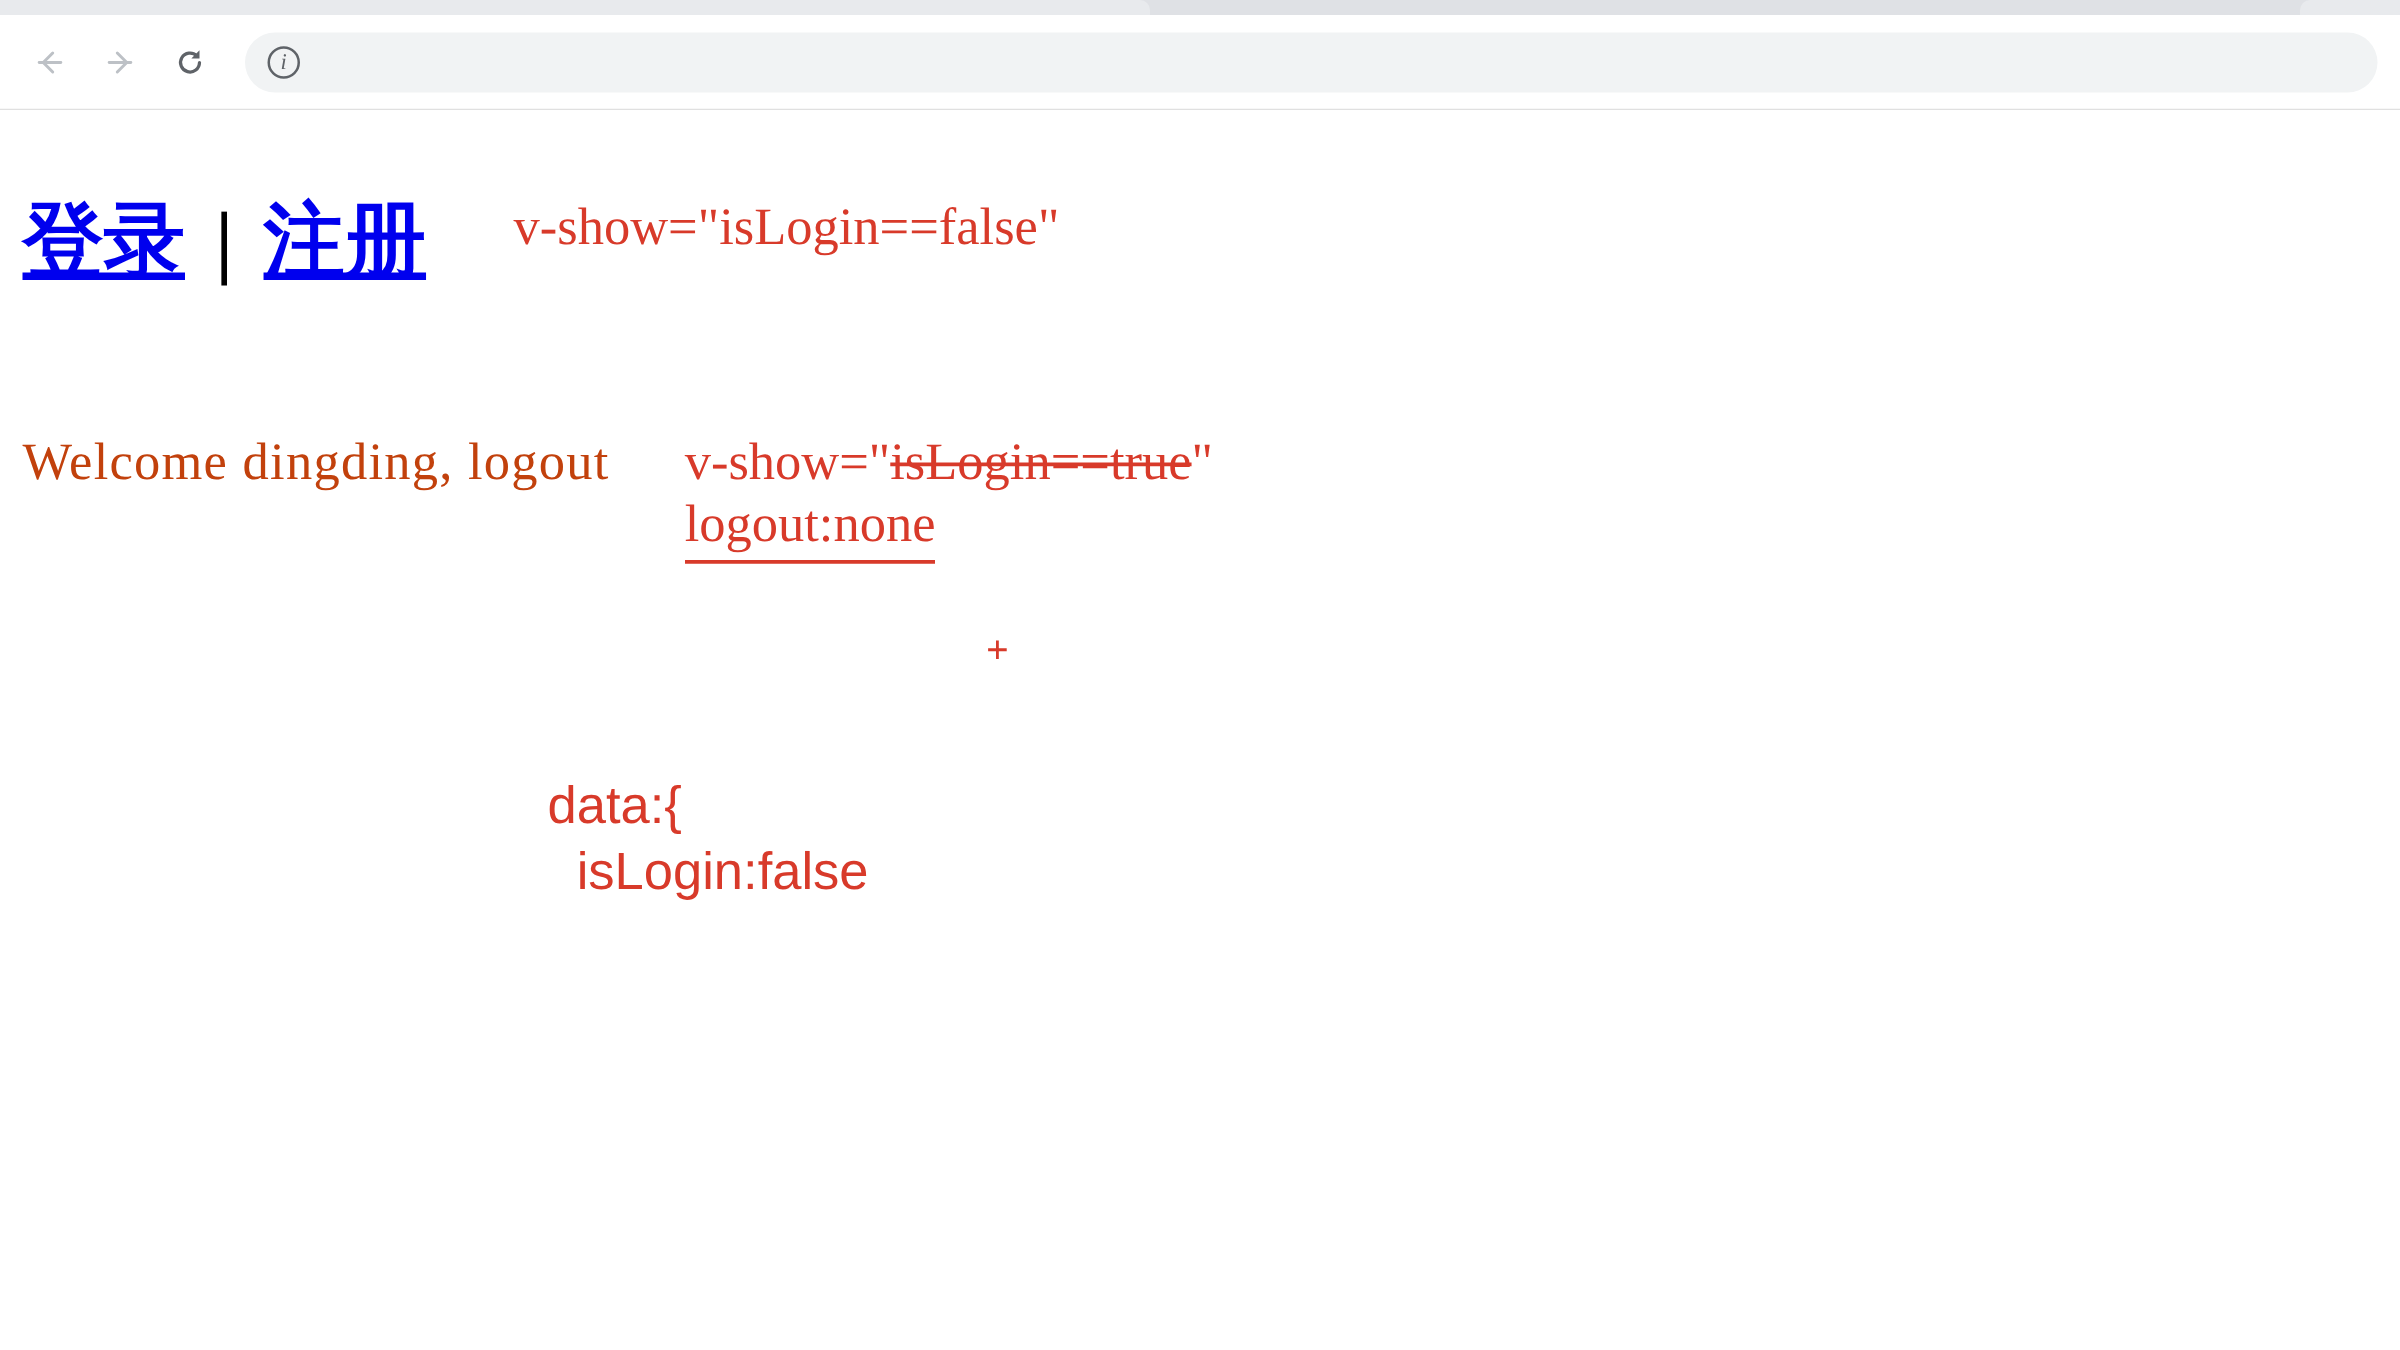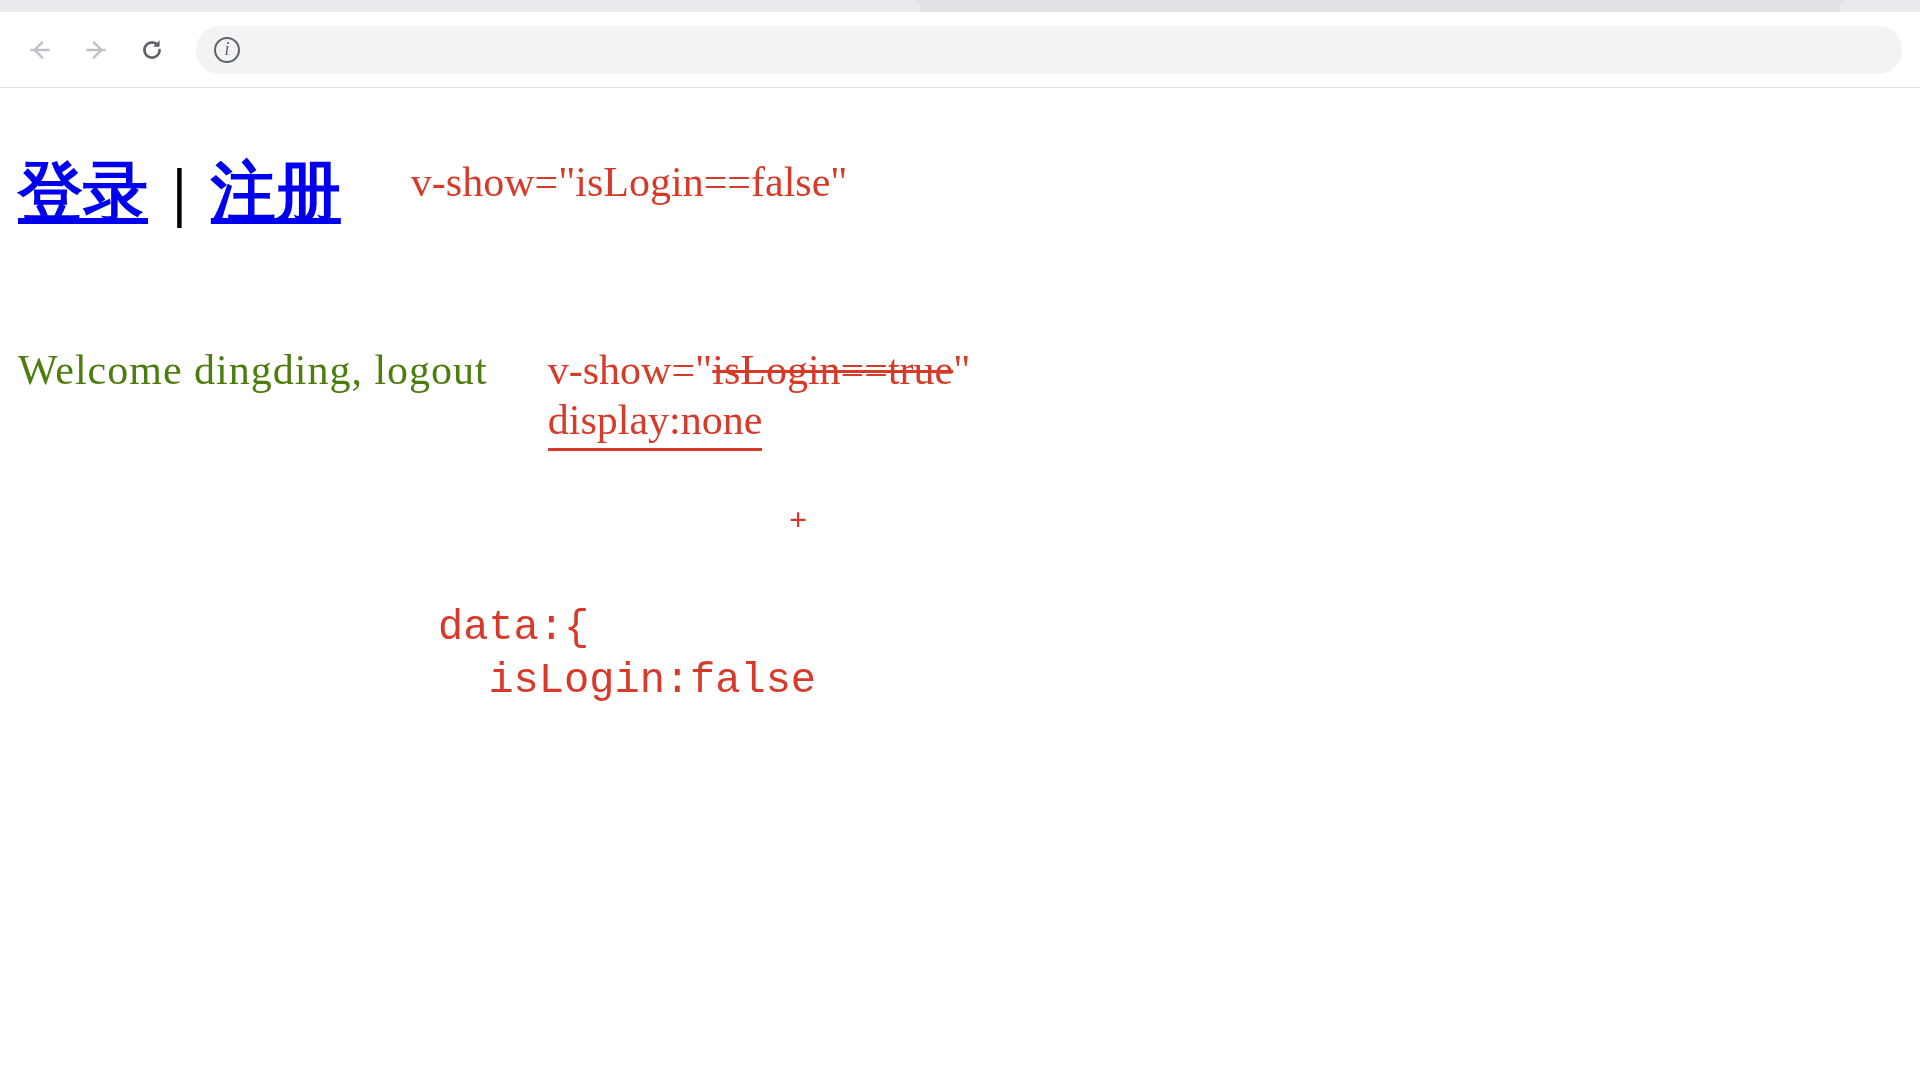--- a/index.html
+++ b/index.html
@@ -25,29 +25,29 @@
   .page { position: relative; width: 100%; padding: 60px 18px 0 18px; }
   
   .row1 { display: flex; align-items: center; }
   .auth-links { font-size: 65px; font-weight: bold; color: #000; white-space: nowrap; }
   .auth-links a { color: #0000ee; text-decoration: underline; }
   .sep { margin: 0 8px; font-weight: bold; }
   .annot { font-family: "SimSun", "宋体", serif; color: #d83a2a; font-size: 42px; }
   .row1 .annot { margin-left: 70px; margin-top: -20px; }
   
   .row2 { display: flex; align-items: flex-start; margin-top: 110px; }
-  .welcome { color: #4d7c0f; font-size: 42px; white-space: nowrap; letter-spacing: 1px; }
+  .welcome { color: #c2410c; font-size: 42px; white-space: nowrap; letter-spacing: 1px; }
   .row2-annot { margin-left: 60px; }
   .vshow2 { color: #d83a2a; font-size: 42px; white-space: nowrap; }
   .strike { text-decoration: line-through; text-decoration-thickness: 3px; }
   .dispnone { color: #d83a2a; font-size: 42px; border-bottom: 3px solid #d83a2a; display: inline-block; padding-bottom: 4px; margin-top: 2px; }
   
   .plus { color: #d83a2a; font-size: 32px; font-weight: bold; text-align: center; margin-top: 50px; margin-left: 770px; width: 20px; }
   
-  .databox { margin-top: 64px; margin-left: 420px; color: #d83a2a; font-size: 42px; line-height: 1.25; white-space: pre; font-family: Liberation Mono, monospace; }
+  .databox { margin-top: 80px; margin-left: 420px; color: #d83a2a; font-size: 42px; line-height: 1.25; white-space: pre; font-family: Liberation Sans, sans-serif; }
 </style>
 </head>
 <body>
 
 <div class="browser-chrome">
   <div class="tab-bar">
     <div class="tab-active"></div>
     <div class="tab-inactive"></div>
   </div>
   <div class="toolbar">
@@ -81,21 +81,21 @@
     </div>
     <div class="annot">v-show="isLogin==false"</div>
   </div>
 
   <div class="row2">
     <div class="welcome">Welcome dingding, logout</div>
     <div class="row2-annot">
       <div class="vshow2">
         <span>v-show="</span><span class="strike">isLogin==true</span><span>"</span>
       </div>
-      <span class="dispnone">display:none</span>
+      <span class="dispnone">logout:none</span>
     </div>
   </div>
 
   <div class="plus">+</div>
 
   <div class="databox">data:{
   isLogin:false</div>
 
 </div>
 

